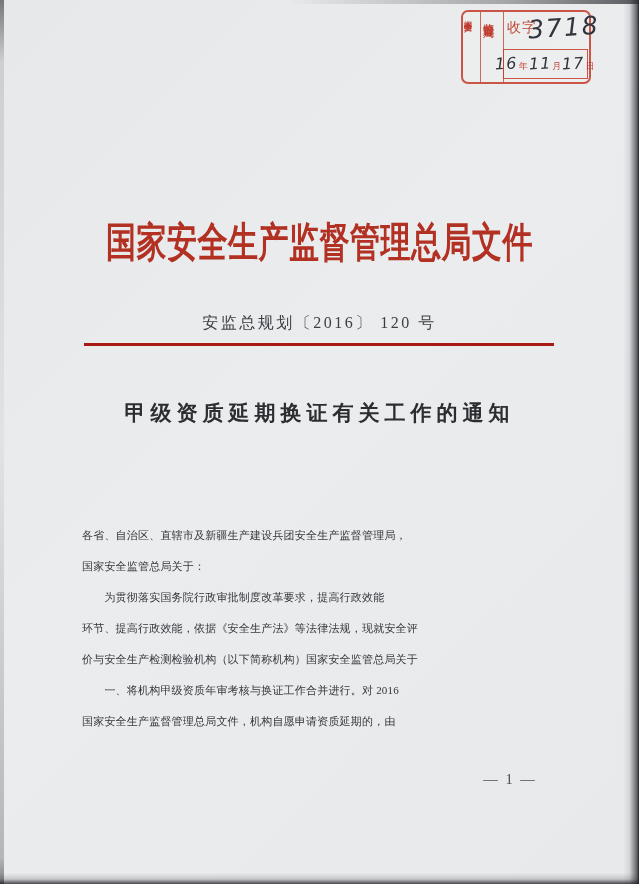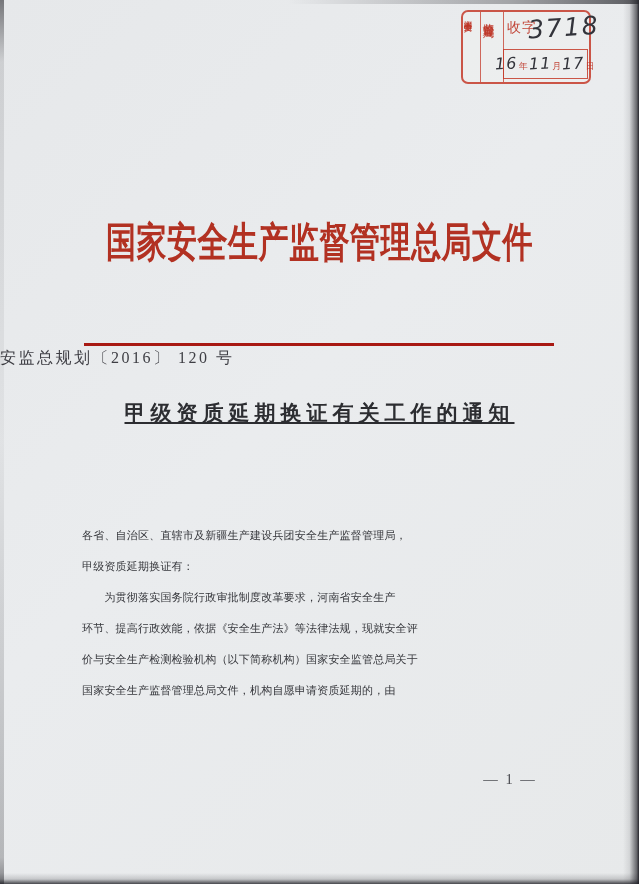--- a/index.html
+++ b/index.html
@@ -79,33 +79,33 @@
   
   .doc-title {
     position: absolute; left: 0; top: 216px; width: 639px;
     text-align: center; line-height: 52px;
     color: #b23122; font-weight: bold; font-size: 30px;
     letter-spacing: 0.5px; white-space: nowrap;
   }
   .doc-title > span { display: inline-block; transform: scaleY(1.36); transform-origin: center; }
   .doc-number {
     position: absolute; left: 0; top: 313px; width: 639px;
-    font-size: 16px; letter-spacing: 2.5px; color: #3e3e44; margin-top: 35px;
+    text-align: center; font-size: 16px; letter-spacing: 2.5px; color: #3e3e44;
   }
   .red-rule {
     position: absolute; left: 84px; top: 343px; width: 470px; height: 3px;
     background: #a81913;
   }
   
   .subject {
     position: absolute; left: 0; top: 397px; width: 639px;
     text-align: center; font-weight: bold; color: #2c2d31;
   }
   .subject-line { font-size: 21px; line-height: 33.5px; letter-spacing: 1.5px; white-space: nowrap; }
-  .subject-line:last-child { letter-spacing: 5px; text-decoration: underline; }
+  .subject-line:last-child { letter-spacing: 5px; }
   
   .body-text {
     position: absolute; left: 82px; top: 520px; width: 495px;
     color: #35363b;
   }
   .body-line {
     font-size: 11px; line-height: 31px; letter-spacing: 0.2px;
     white-space: nowrap;
   }
   .page-number {
@@ -142,24 +142,25 @@
   </div>
   <div class="doc-number">安监总规划〔2016〕 120 号</div>
   <div class="red-rule"></div>
 
   <div class="subject">
       <div class="subject-line">甲级资质延期换证有关工作的通知</div>
     </div>
 
   <div class="body-text">
       <div class="body-line">各省、自治区、直辖市及新疆生产建设兵团安全生产监督管理局，</div>
-      <div class="body-line">甲级资质延期换证有：</div>
-      <div class="body-line">　　为贯彻落实国务院行政审批制度改革要求，河南省安全生产</div>
+      <div class="body-line">国家安全监管总局关于：</div>
+      <div class="body-line">　　为贯彻落实国务院行政审批制度改革要求，提高行政效能</div>
       <div class="body-line">环节、提高行政效能，依据《安全生产法》等法律法规，现就安全评</div>
       <div class="body-line">价与安全生产检测检验机构（以下简称机构）国家安全监管总局关于</div>
+      <div class="body-line">　　一、将机构甲级资质年审考核与换证工作合并进行。对 2016</div>
       <div class="body-line">国家安全生产监督管理总局文件，机构自愿申请资质延期的，由</div>
     </div>
 
   <div class="page-number">— 1 —</div>
 
   <div class="edge-top"></div>
   <div class="edge-left"></div>
   <div class="edge-right"></div>
   <div class="edge-bottom"></div>
 </div>

